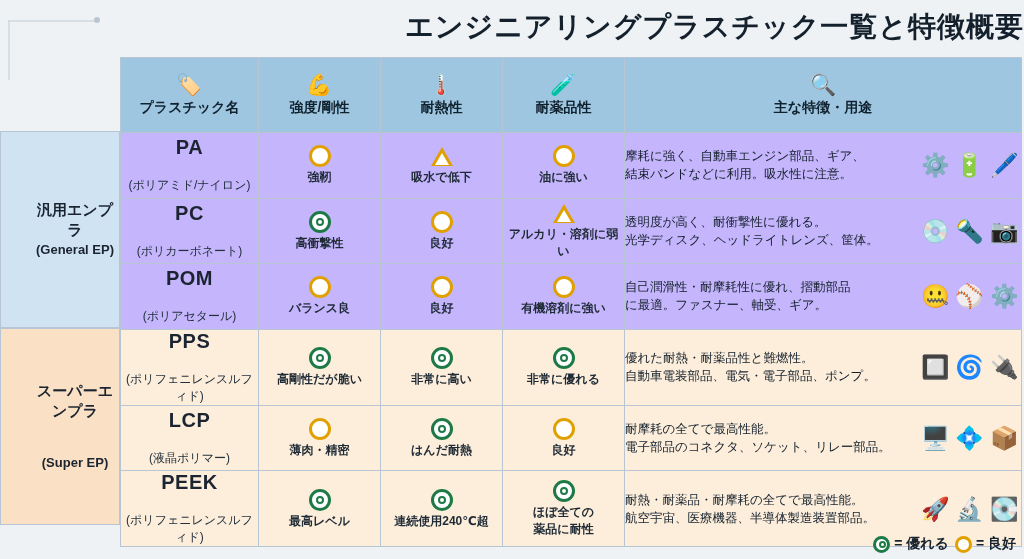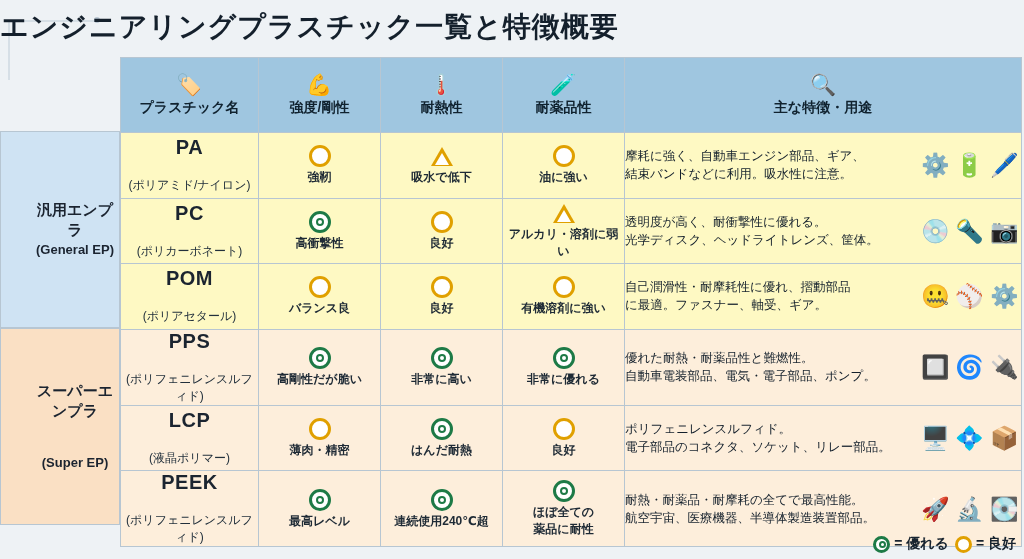--- a/index.html
+++ b/index.html
@@ -30,21 +30,21 @@
     position: absolute;
     width: 6px; height: 6px;
     border-radius: 50%;
     background: #b9c6d2;
   }
   .title {
     position: absolute;
     top: 8px;
     left: 0;
     width: 1024px;
-    text-align: left;
+    text-align: right;
     font-size: 28px;
     font-weight: bold;
     letter-spacing: 1px;
     color: #14202c;
   }
   .table-wrap {
     position: absolute;
     top: 57px;
     left: 120px;
     width: 901px;
@@ -113,21 +113,21 @@
     background: #cfe3f3;
   }
   #group-super {
     top: 328px;
     height: 197px;
     background: #fae0c4;
     gap: 32px;
   }
 
   tbody tr { height: 65.6px; }
-  tbody tr.general td { background: #fef9c3; }
+  tbody tr.general td { background: #c4b5fd; }
   tbody tr.super td { background: #fdeedb; }
 
   td.name {
     text-align: center;
   }
   td.name .abbr {
     font-size: 20px;
     font-weight: bold;
     letter-spacing: .5px;
   }
@@ -454,21 +454,21 @@
             <span class="mark"><span class="sym double"></span></span>
             <span class="note">はんだ耐熱</span>
           </td>
           <td class="rating">
             <span class="mark"><span class="sym single"></span></span>
             <span class="note">良好</span>
           </td>
           <td class="desc">
             <div class="desc-inner">
               <div class="desc-text">
-                <span>ポリフェニレンスルフィド。</span>
+                <span>耐摩耗の全てで最高性能。</span>
                 <span>電子部品のコネクタ、ソケット、リレー部品。</span>
               </div>
               <div class="desc-icons">
                 <span>🖥️</span>
                 <span>💠</span>
                 <span>📦</span>
               </div>
             </div>
           </td>
         </tr>

